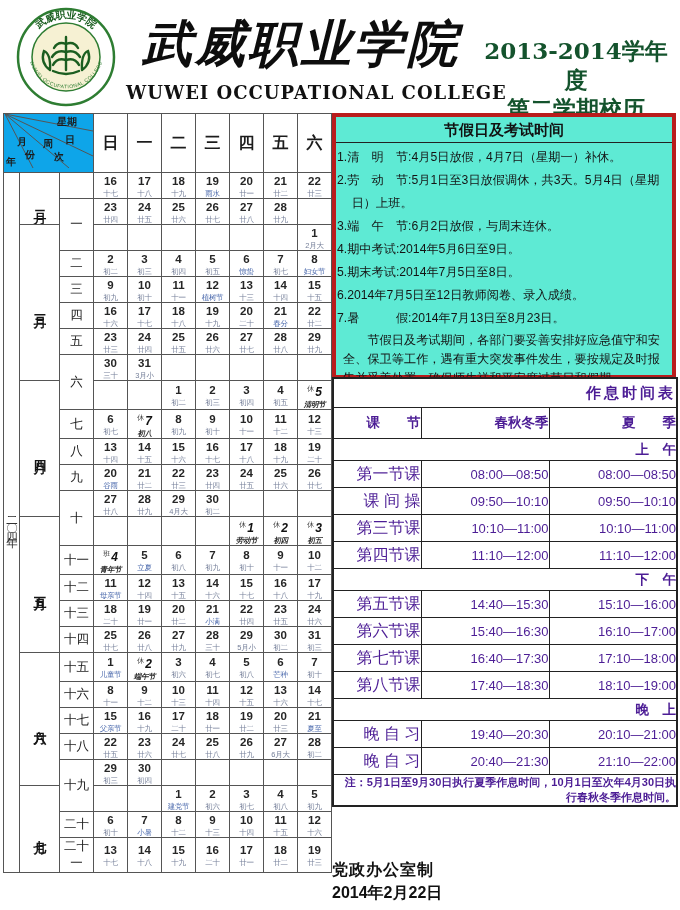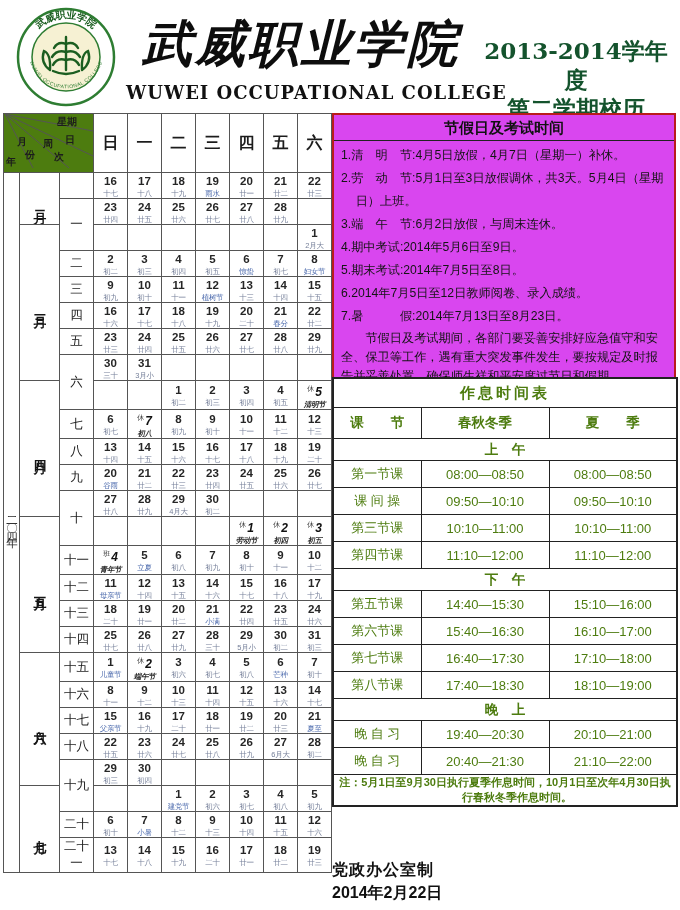--- a/index.html
+++ b/index.html
@@ -27,56 +27,56 @@
     font-size:23px;line-height:29px;font-weight:600;color:#14532d;
   }
   
   table.cal{
     position:absolute;left:3px;top:113px;border-collapse:collapse;table-layout:fixed;
     border:1.5px solid #444;
   }
   table.cal td,table.cal th{border:1px solid #555;padding:0;text-align:center;vertical-align:middle;overflow:hidden;}
   table.cal thead tr{height:54px;}
   table.cal tbody tr{height:26px;}
-  th.corner{padding:0;background:#4d7c0f;}
+  th.corner{padding:0;background:#0ea5e9;}
   th.dayhead{font-size:16px;font-weight:bold;color:#1c1c1c;font-family:"DejaVu Serif","Liberation Serif",serif;}
   td.ycell{background:#fff;}
   .vtext{writing-mode:vertical-rl;text-orientation:upright;display:inline-block;}
   td.ycell .vtext{font-size:11.5px;letter-spacing:5px;color:#2a2a2a;}
   td.mcell .vtext{font-size:13px;font-weight:bold;letter-spacing:2px;color:#151515;}
   td.wcell{font-size:12.5px;color:#202020;letter-spacing:0;}
   td.dcell{line-height:1;}
   .dnum{font-size:11.5px;font-weight:bold;color:#262626;line-height:13px;margin-top:1px;}
   .dlun{font-size:7.5px;color:#76809a;line-height:9px;margin-top:1px;letter-spacing:-0.3px;}
   .dlun.term,.dlun.fest{color:#4e6cae;}
   .dnum.hol{font-style:italic;font-size:12px;color:#111;}
   .dlun.hol{font-style:italic;font-weight:bold;color:#2b2b2b;}
   .mark{font-size:7px;font-weight:normal;font-style:normal;color:#333;vertical-align:5px;margin-right:1px;letter-spacing:0;}
   .corner-svg text{font-size:10px;fill:#1c1c1c;font-family:"Liberation Sans","DejaVu Sans",sans-serif;}
   
   .hbox{
     position:absolute;left:332px;top:113px;width:344px;height:266px;
-    border:2px solid #b91c1c;box-sizing:border-box;background:#d946ef;
+    border:4px solid #b91c1c;box-sizing:border-box;background:#5eead4;
   }
   .htitle{height:25px;line-height:25px;text-align:center;font-weight:bold;font-size:15px;
     border-bottom:1.5px solid #222;color:#111;}
-  .hitems{padding:3px 5px 0 7px;}
+  .hitems{padding:3px 5px 0 1px;}
   .hitem{font-size:12.2px;line-height:23px;color:#141414;padding-left:1.2em;text-indent:-1.2em;}
   .hpara{padding:1px 5px 0 7px;font-size:12.2px;line-height:19px;color:#141414;text-indent:2em;}
   
   table.sched{
     position:absolute;left:332px;top:377px;width:344px;border-collapse:collapse;table-layout:fixed;
     border:2px solid #222;background:#fff;
   }
-  table.sched td{border:1px solid #222;text-align:center;vertical-align:middle;padding:0;color:#4d7c0f;margin-left:34px;}
+  table.sched td{border:1px solid #222;text-align:right;vertical-align:middle;padding:0;color:#4c1d95;margin-left:34px;}
   td.stitle{height:28px;font-size:15px;font-weight:bold;letter-spacing:3px;}
   tr.shead td{height:30px;font-size:13.5px;font-weight:bold;}
   td.ssection{height:21px;font-size:13.5px;font-weight:bold;}
   tr.sdata td{height:26px;font-size:13px;}
-  tr.sdata td.slabel{font-size:13px;}
+  tr.sdata td.slabel{font-size:16px;}
   td.snote{font-size:11px;line-height:15px;text-align:left;padding:3px 4px 4px 4px;font-weight:bold;color:#1a1a1a;}
   .snote-inner{padding-left:2.2em;text-indent:-2.2em;}
   
   .footer{position:absolute;left:332px;top:858px;width:344px;text-align:left;color:#111;}
   .footer .f1{font-size:16px;font-weight:bold;line-height:23px;letter-spacing:1px;}
   .footer .f2{font-size:16px;font-weight:bold;line-height:23px;}
 </style>
 </head>
 <body>
 

